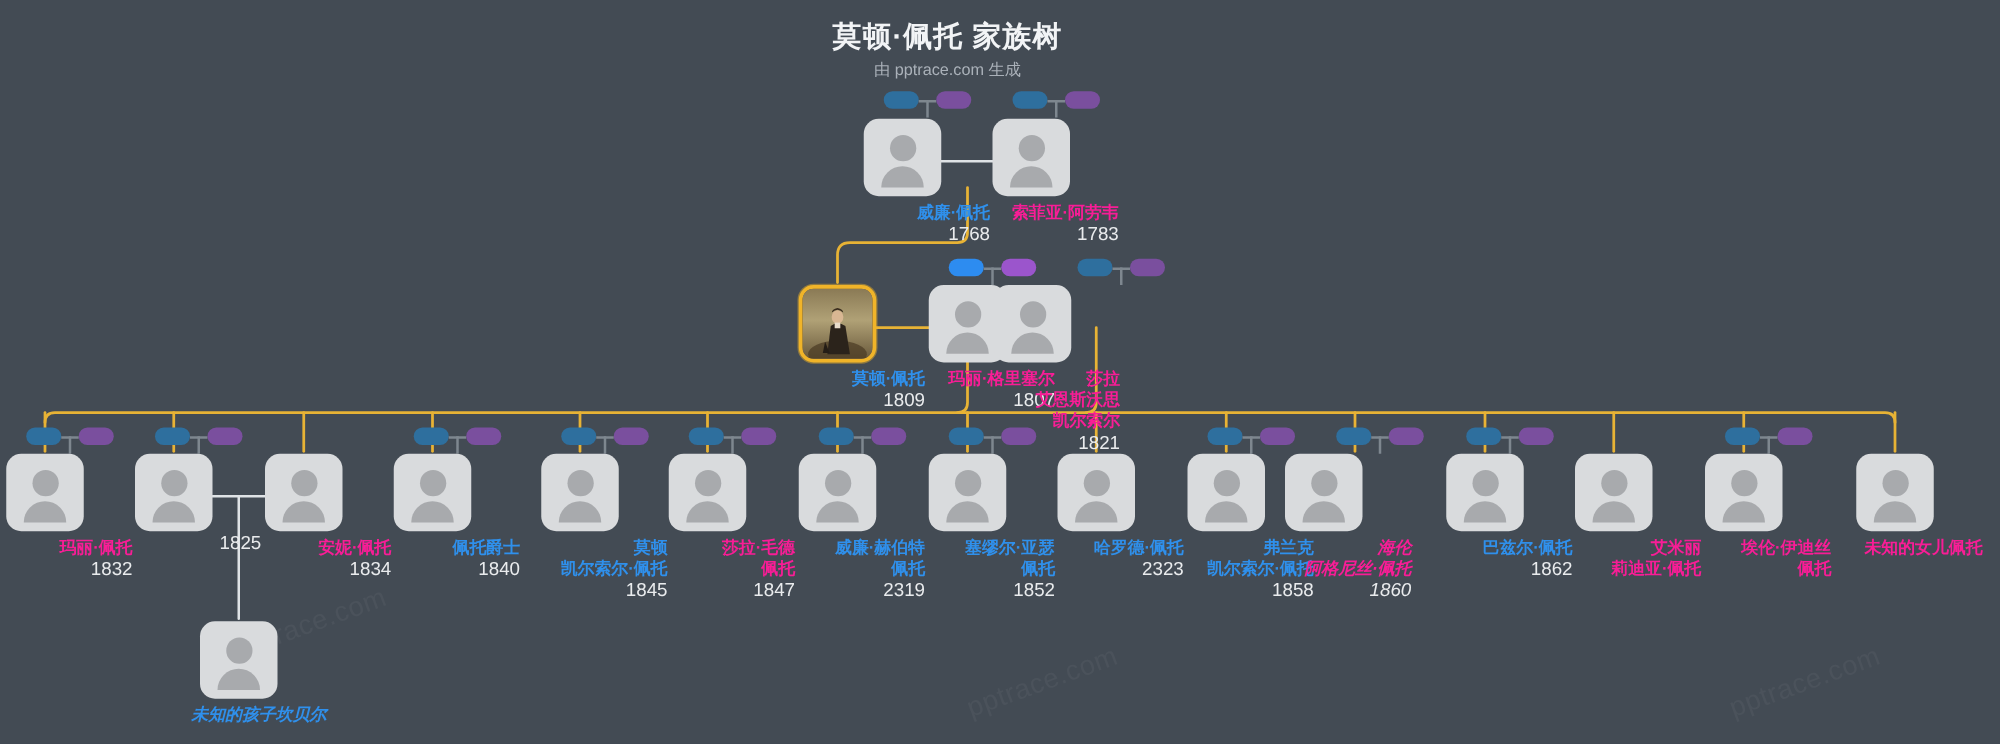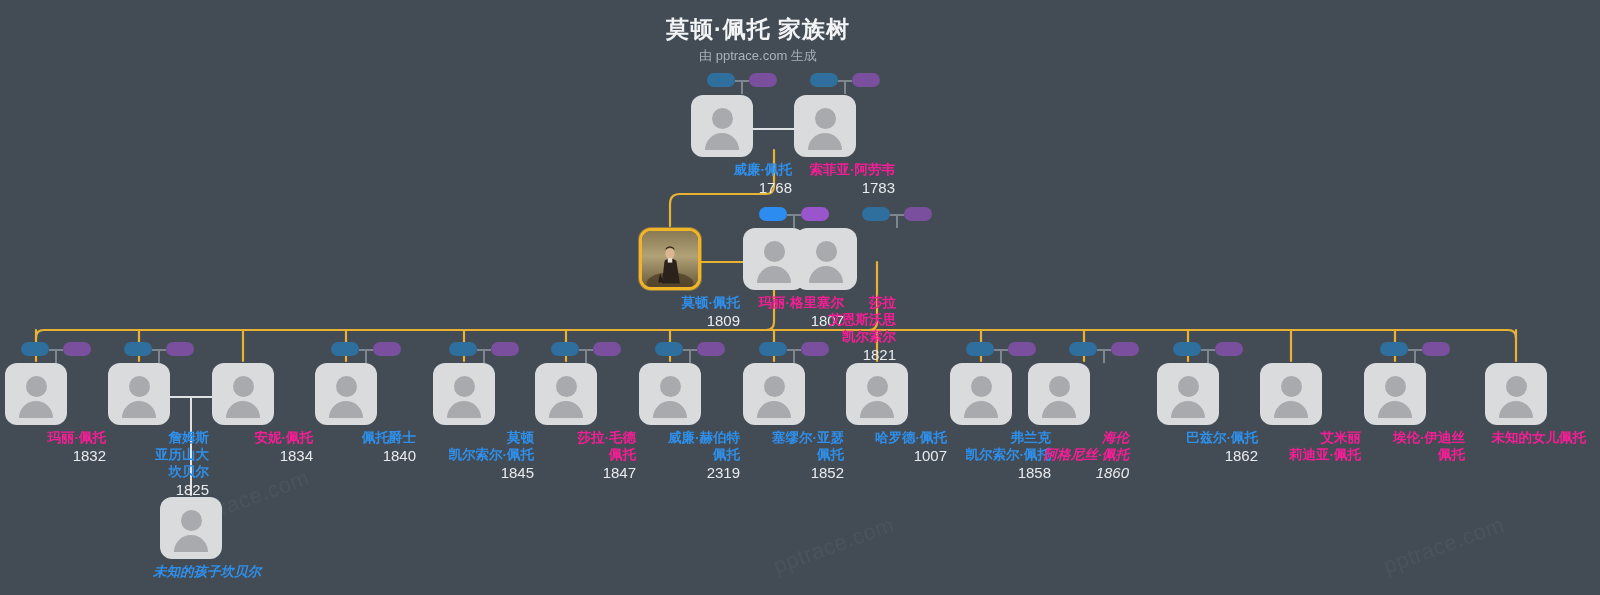--- a/index.html
+++ b/index.html
@@ -322,23 +322,20 @@
         <span class="pill blue"></span>
         <span class="bar"></span>
         <span class="stem"></span>
         <span class="pill purple"></span>
       </div>
       <div class="node" style="left: 139px; top: 363px;">
         <div class="avatar">
           <span class="head"></span>
           <span class="body"></span>
         </div>
-        <div class="name m">詹姆斯
-亚历山大
-坎贝尔</div>
         <div class="year">1825</div>
       </div>
       <div class="node" style="left: 243px; top: 363px;">
         <div class="avatar">
           <span class="head"></span>
           <span class="body"></span>
         </div>
         <div class="name f">安妮·佩托</div>
         <div class="year">1834</div>
       </div>
@@ -415,21 +412,21 @@
         <div class="name m">塞缪尔·亚瑟
 佩托</div>
         <div class="year">1852</div>
       </div>
       <div class="node" style="left: 877px; top: 363px;">
         <div class="avatar">
           <span class="head"></span>
           <span class="body"></span>
         </div>
         <div class="name m">哈罗德·佩托</div>
-        <div class="year">1007</div>
+        <div class="year">2323</div>
       </div>
       <div class="badge" style="left: 1001px; top: 340px;">
         <span class="pill blue"></span>
         <span class="bar"></span>
         <span class="stem"></span>
         <span class="pill purple"></span>
       </div>
       <div class="node" style="left: 981px; top: 363px;">
         <div class="avatar">
           <span class="head"></span>

